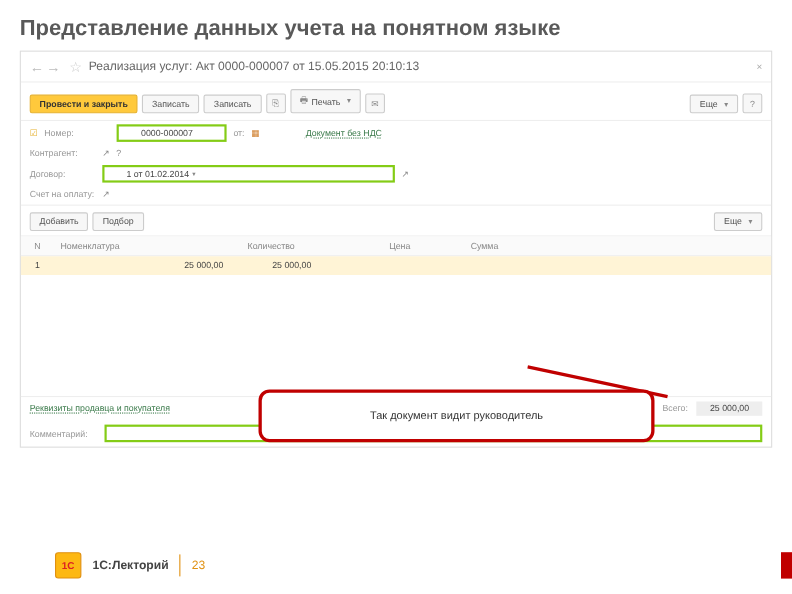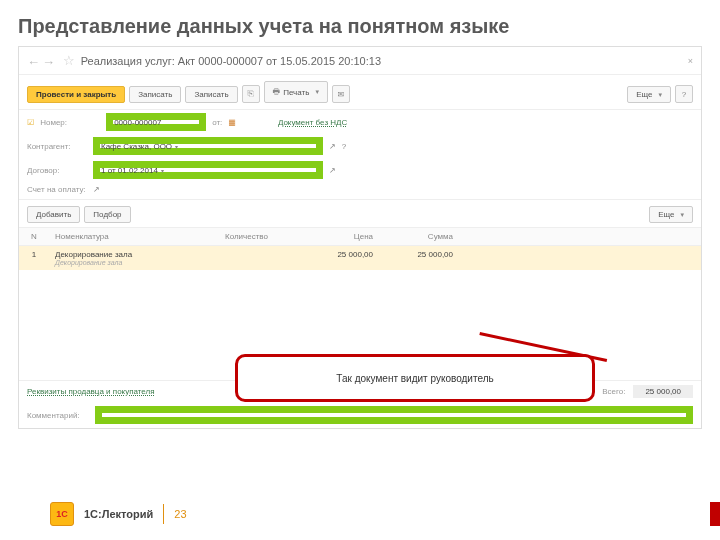--- a/index.html
+++ b/index.html
@@ -12,21 +12,21 @@
   .doc-title { font-size: 11px; color: #666; }
   .close-x { margin-left: auto; color: #aaa; font-size: 9px; }
   .toolbar { display: flex; align-items: flex-end; gap: 4px; padding: 6px 8px; border-bottom: 1px solid #eee; flex-wrap: wrap; }
   .btn { border: 1px solid #ccc; background: #f7f7f7; padding: 3px 8px; border-radius: 2px; font-size: 8px; color: #555; display: inline-flex; align-items: center; gap: 3px; }
   .btn.primary { background: #ffc93c; border-color: #e6b232; color: #333; font-weight: bold; }
   .btn.drop::after { content: "▾"; font-size: 7px; margin-left: 3px; color: #888; }
   .spacer { flex: 1; }
   .icon-btn { width: 18px; height: 18px; border: 1px solid #ccc; background: #f7f7f7; border-radius: 2px; display: inline-flex; align-items: center; justify-content: center; font-size: 8px; color: #888; }
   .form-row { display: flex; align-items: center; gap: 6px; padding: 3px 8px; }
   .form-label { width: 60px; font-size: 8px; color: #999; }
-  .input { border: 7px solid #84cc16; background: #fff; padding: 2px 1px; font-size: 8px; height: 16px; display: flex; align-items: center; }
+  .input { border: 2px solid #84cc16; background: #fff; padding: 2px 20px; font-size: 8px; height: 16px; display: flex; align-items: center; }
   .input.highlight { background: #4a6ca3; color: #fff; border-color: #4a6ca3; }
   .link { color: #3a7a4a; font-size: 8px; text-decoration: underline dotted; }
   .sep-line { height: 1px; background: #eee; margin: 2px 0; }
   .sub-toolbar { display: flex; align-items: center; padding: 4px 8px; gap: 4px; }
   .table { border-top: 1px solid #eee; }
   .thead, .trow { display: flex; }
   .th, .td { padding: 4px 6px; font-size: 8px; }
   .thead { background: #fafafa; border-bottom: 1px solid #eee; color: #888; }
   .trow.selected { background: #fff4d6; }
   .col-n { width: 30px; text-align: center; }
@@ -84,29 +84,26 @@
     <span class="small-icon" style="color:#e6b232">☑</span>
     <span class="form-label">Номер:</span>
     <span class="input" style="width:100px">0000-000007</span>
     <span style="font-size:8px;color:#999">от:</span>
     <span class="cal-icon">▦</span>
     <span style="width:30px"></span>
     <span class="link">Документ без НДС</span>
   </div>
   <div class="form-row">
     <span class="form-label">Контрагент:</span>
-    <span class="input dd" style="width:230px">
-        <span>Кафе Сказка, ООО</span>
-      </span>
     <span class="small-icon">↗</span>
     <span class="small-icon">?</span>
   </div>
   <div class="form-row">
     <span class="form-label">Договор:</span>
-    <span class="input dd" style="width:230px">
+    <span class="input dd" style="width:266px">
         <span>1 от 01.02.2014</span>
       </span>
     <span class="small-icon">↗</span>
   </div>
   <div class="form-row">
     <span class="form-label">Счет на оплату:</span>
     <span class="small-icon">↗</span>
   </div>
 
   <div class="sep-line"></div>
@@ -120,24 +117,20 @@
   <div class="table">
     <div class="thead">
       <span class="th col-n">N</span>
       <span class="th col-nom">Номенклатура</span>
       <span class="th col-qty">Количество</span>
       <span class="th col-price">Цена</span>
       <span class="th col-sum">Сумма</span>
     </div>
     <div class="trow selected">
       <span class="td col-n">1</span>
-      <span class="td col-nom">
-        <div>Декорирование зала</div>
-        <div class="sub-nom">Декорирование зала</div>
-      </span>
       <span class="td col-qty"></span>
       <span class="td col-price">25 000,00</span>
       <span class="td col-sum">25 000,00</span>
     </div>
     <div style="height:110px"></div>
   </div>
 
   <div class="foot">
     <span class="link">Реквизиты продавца и покупателя</span>
     <span class="spacer"></span>

